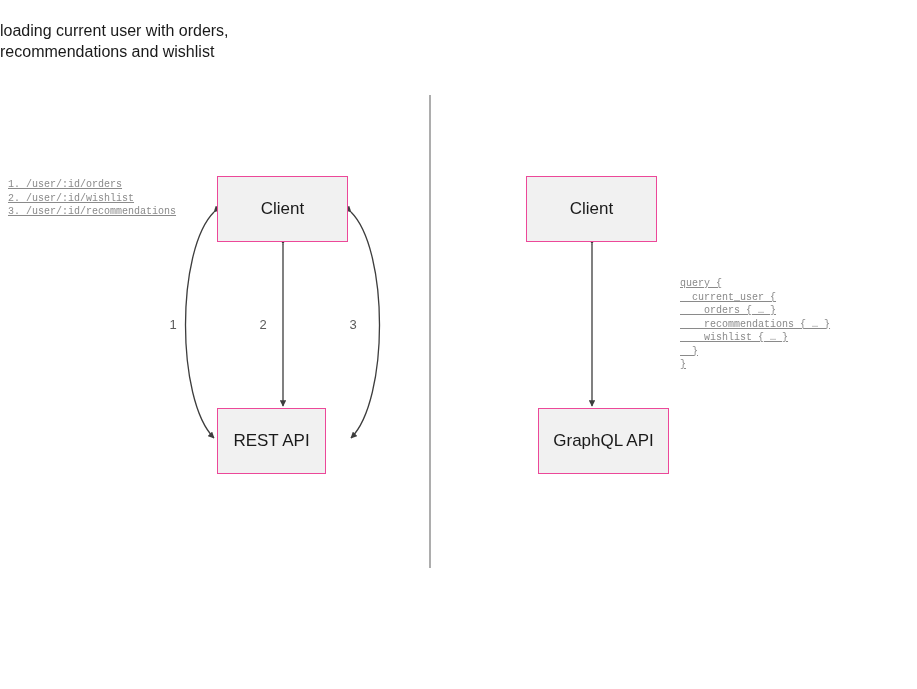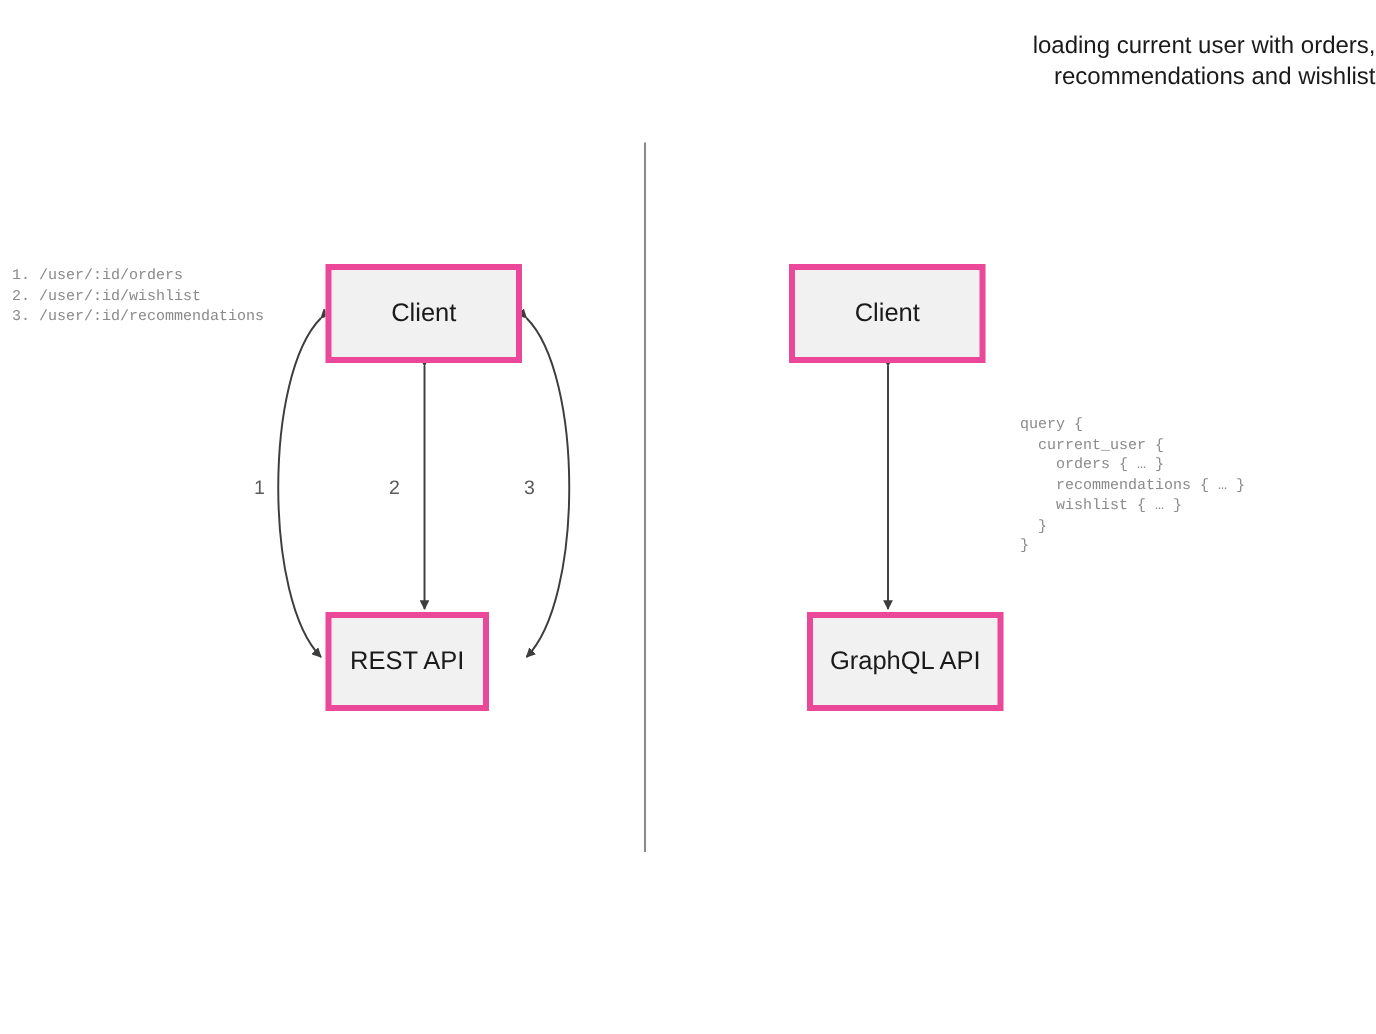--- a/index.html
+++ b/index.html
@@ -19,32 +19,32 @@
     inset: 0;
     width: 917px;
     height: 689px;
   }
 
   .title {
     position: absolute;
     left: 0;
     top: 20px;
     width: 917px;
-    text-align: right;
+    text-align: left;
     font-size: 16px;
     line-height: 21px;
     color: #1a1a1a;
     white-space: pre-line;
   }
 
   .node {
     position: absolute;
     box-sizing: border-box;
     background: #f1f1f1;
-    border: 4px solid #ec4899;
+    border: 1px solid #ec4899;
     display: flex;
     align-items: center;
     justify-content: center;
     font-size: 17px;
     color: #1a1a1a;
   }
   #node-client-rest  { left: 217px; top: 176px; width: 131px; height: 66px; }
   #node-rest-api     { left: 217px; top: 408px; width: 109px; height: 66px; }
   #node-client-gql   { left: 526px; top: 176px; width: 131px; height: 66px; }
   #node-graphql-api  { left: 538px; top: 408px; width: 131px; height: 66px; }
@@ -60,20 +60,21 @@
   #edge-label-2 { left: 253px; top: 317px; }
   #edge-label-3 { left: 343px; top: 317px; }
 
   .mono-note {
     position: absolute;
     font-family: "Liberation Mono", monospace;
     font-size: 10px;
     line-height: 13.5px;
     color: #8a8a8a;
     white-space: pre;
+    text-decoration: underline;
   }
   #rest-endpoints { left: 8px; top: 178px; }
   #graphql-query  { left: 680px; top: 277px; }
 </style>
 </head>
 <body>
 
 <svg id="canvas" viewBox="0 0 917 689">
   <defs>
     <marker id="arrow-end" viewBox="0 0 10 10" refX="9" refY="5" markerWidth="5" markerHeight="5" orient="auto-start-reverse">

